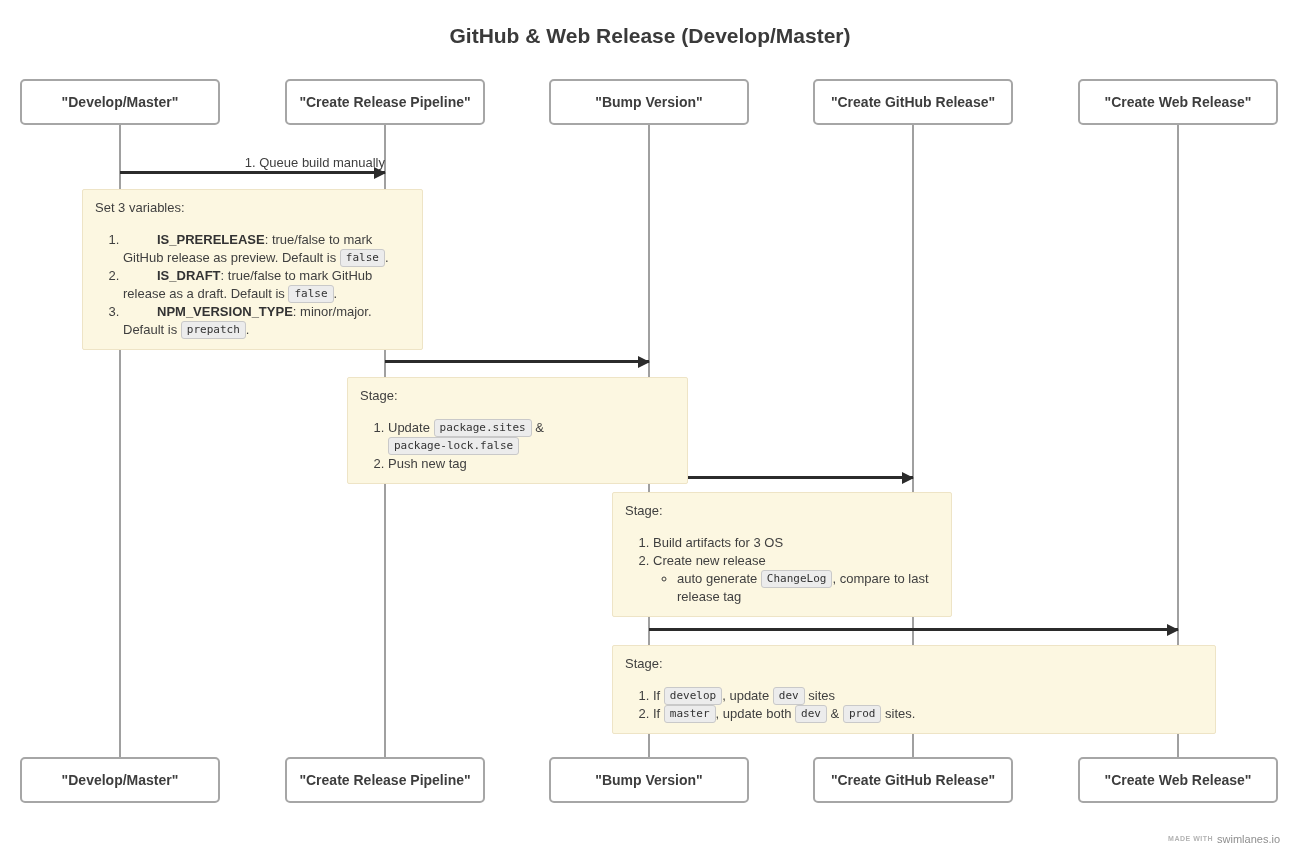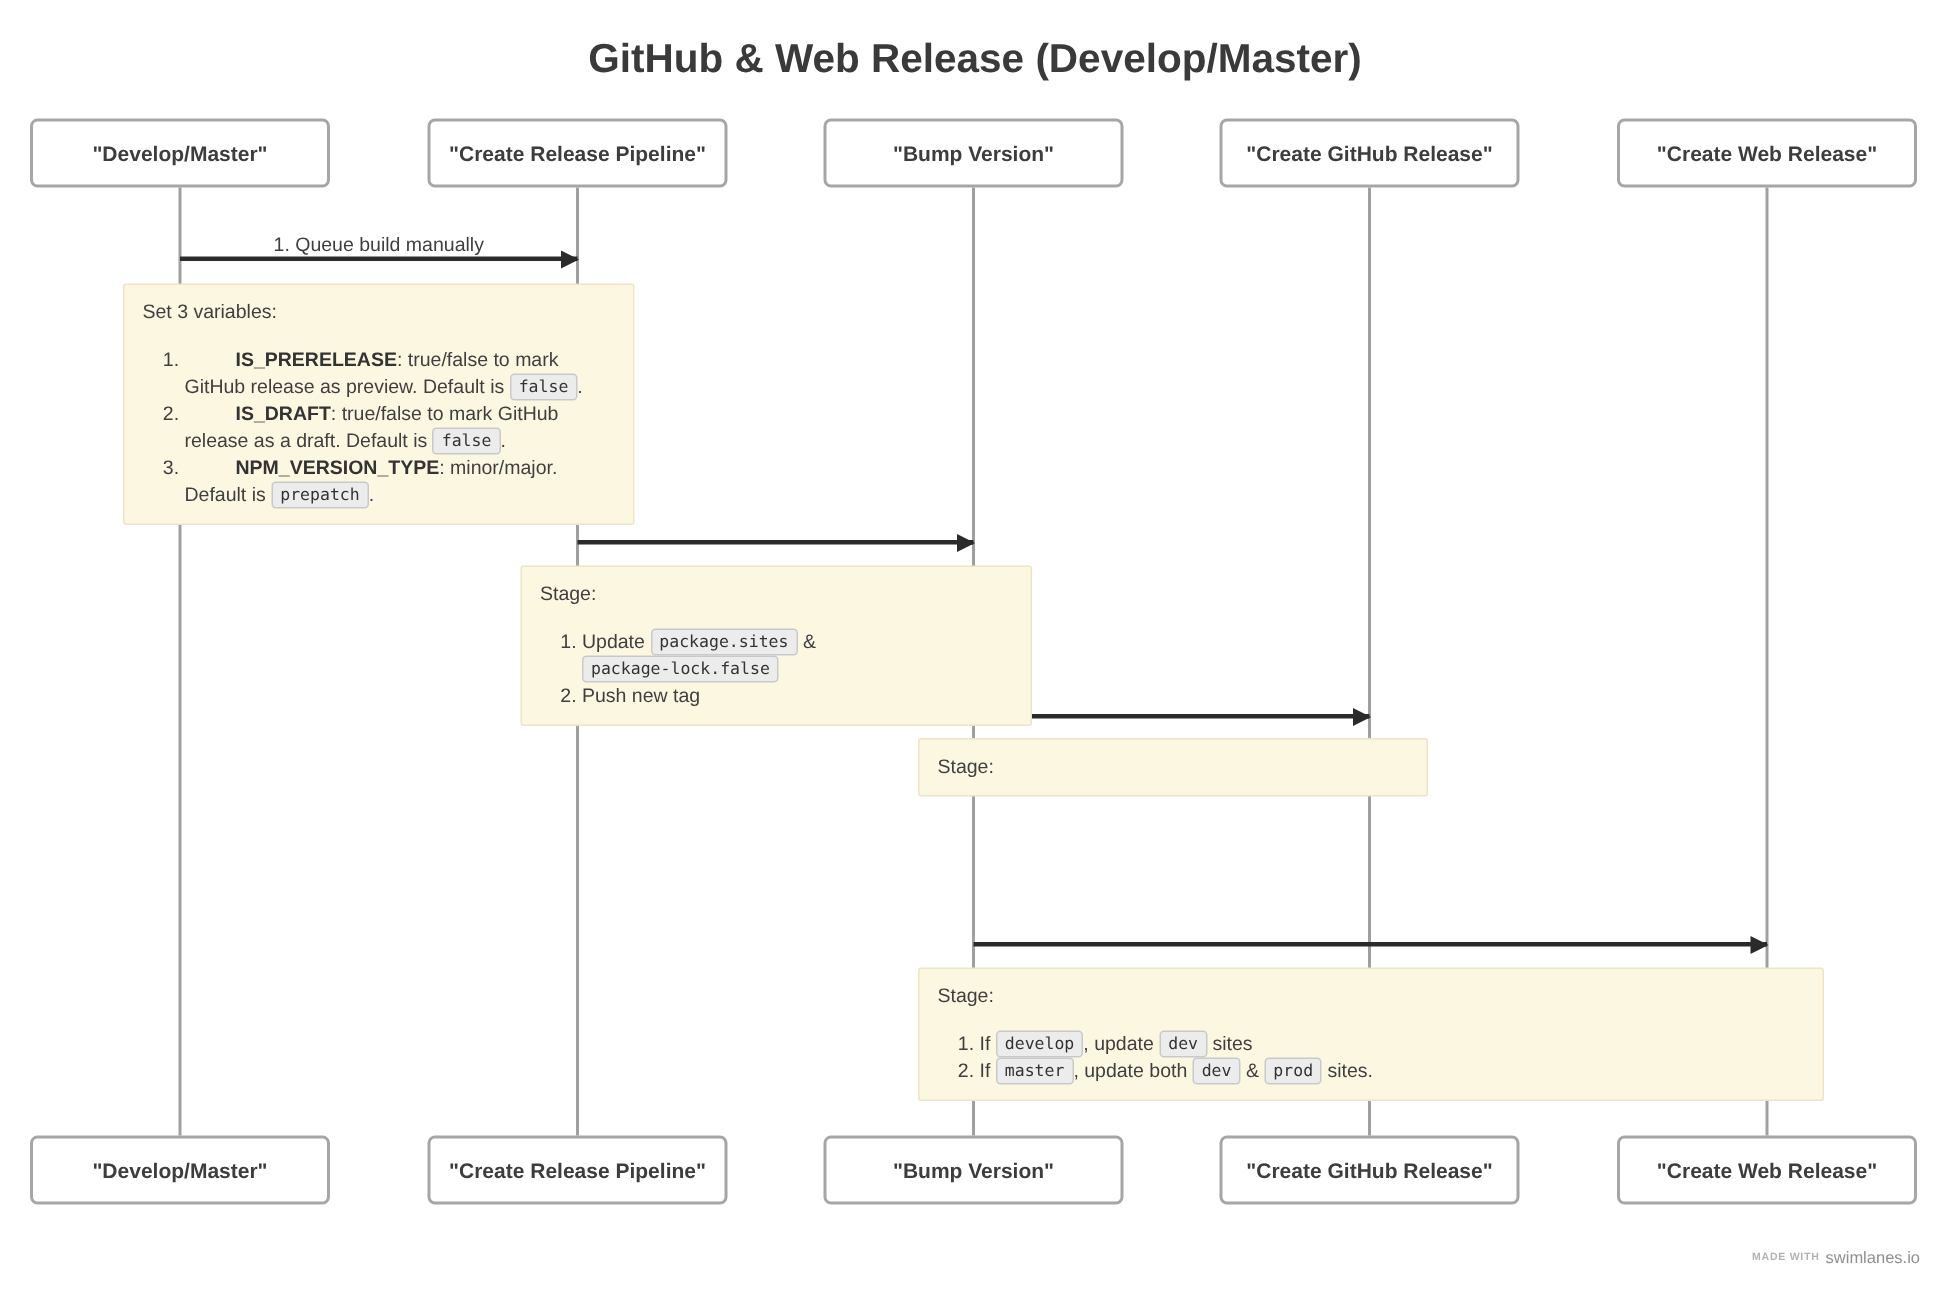--- a/index.html
+++ b/index.html
@@ -9,21 +9,21 @@
     height: 864px;
     background: #ffffff;
     font-family: "Liberation Sans", "DejaVu Sans", sans-serif;
     color: #3d3d3d;
     overflow: hidden;
   }
   .diagram-title {
     position: absolute;
     top: 24px; left: 0; width: 100%;
     text-align: center;
-    font-size: 27px;
+    font-size: 21px;
     font-weight: bold;
     color: #3a3a3a;
     margin: 0;
   }
   .lane-line {
     position: absolute;
     width: 2px;
     background: #a0a0a0;
     z-index: 1;
   }
@@ -57,21 +57,21 @@
     width: 0; height: 0;
     border-top: 6px solid transparent;
     border-bottom: 6px solid transparent;
     border-left: 12px solid #2b2b2b;
   }
   .arrow-label {
     position: absolute;
     bottom: 4px;
     left: 0;
     width: 100%;
-    text-align: center;
+    text-align: right;
     font-size: 13px;
     color: #3f3f3f;
     white-space: nowrap;
   }
   .note {
     position: absolute;
     box-sizing: border-box;
     background: #fcf7e1;
     border: 1px solid #eee4c6;
     border-radius: 2px;
@@ -192,20 +192,26 @@
       </div>
       <div class="note" style="left: 347px; top: 377px; width: 341px;">
         <p class="note-intro">Stage:</p>
         <ol>
           <li>Update <code class="chip">package.sites</code> &amp; <code class="chip">package-lock.false</code></li>
           <li>Push new tag</li>
         </ol>
       </div>
       <div class="note" style="left: 612px; top: 492px; width: 340px;">
         <p class="note-intro">Stage:</p>
+        <ol>
+          <li>Build artifacts for 3 OS</li>
+          <li>Create new release<ul class="sub">
+              <li>auto generate <code class="chip">ChangeLog</code>, compare to last release tag</li>
+            </ul></li>
+        </ol>
       </div>
       <div class="note" style="left: 612px; top: 645px; width: 604px;">
         <p class="note-intro">Stage:</p>
         <ol>
           <li>If <code class="chip">develop</code>, update <code class="chip">dev</code> sites</li>
           <li>If <code class="chip">master</code>, update both <code class="chip">dev</code> &amp; <code class="chip">prod</code> sites.</li>
         </ol>
       </div>
     </div>
   <div class="watermark">

